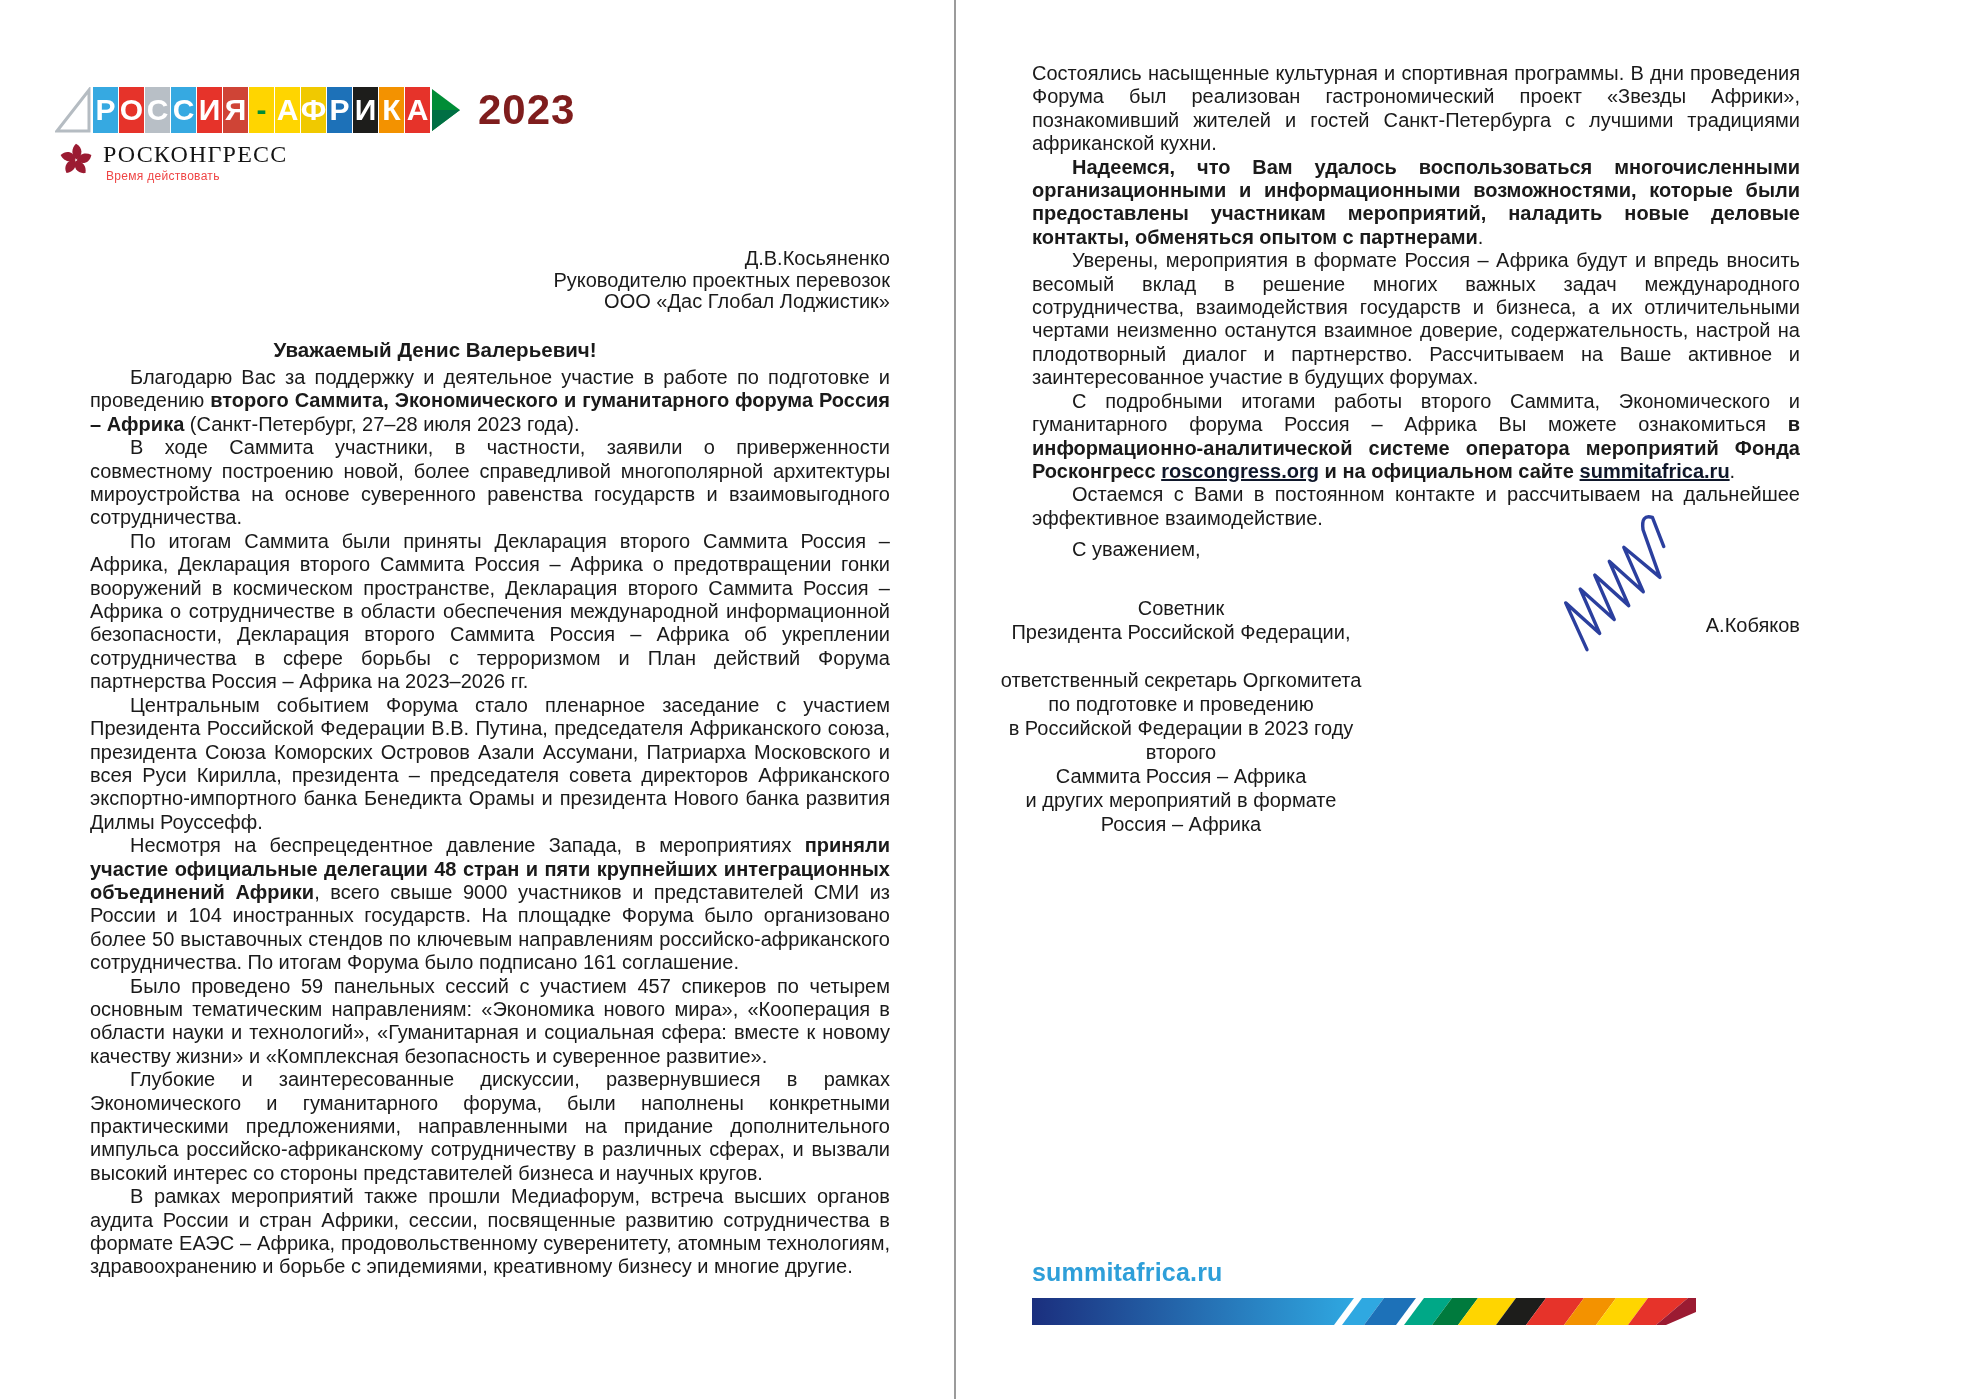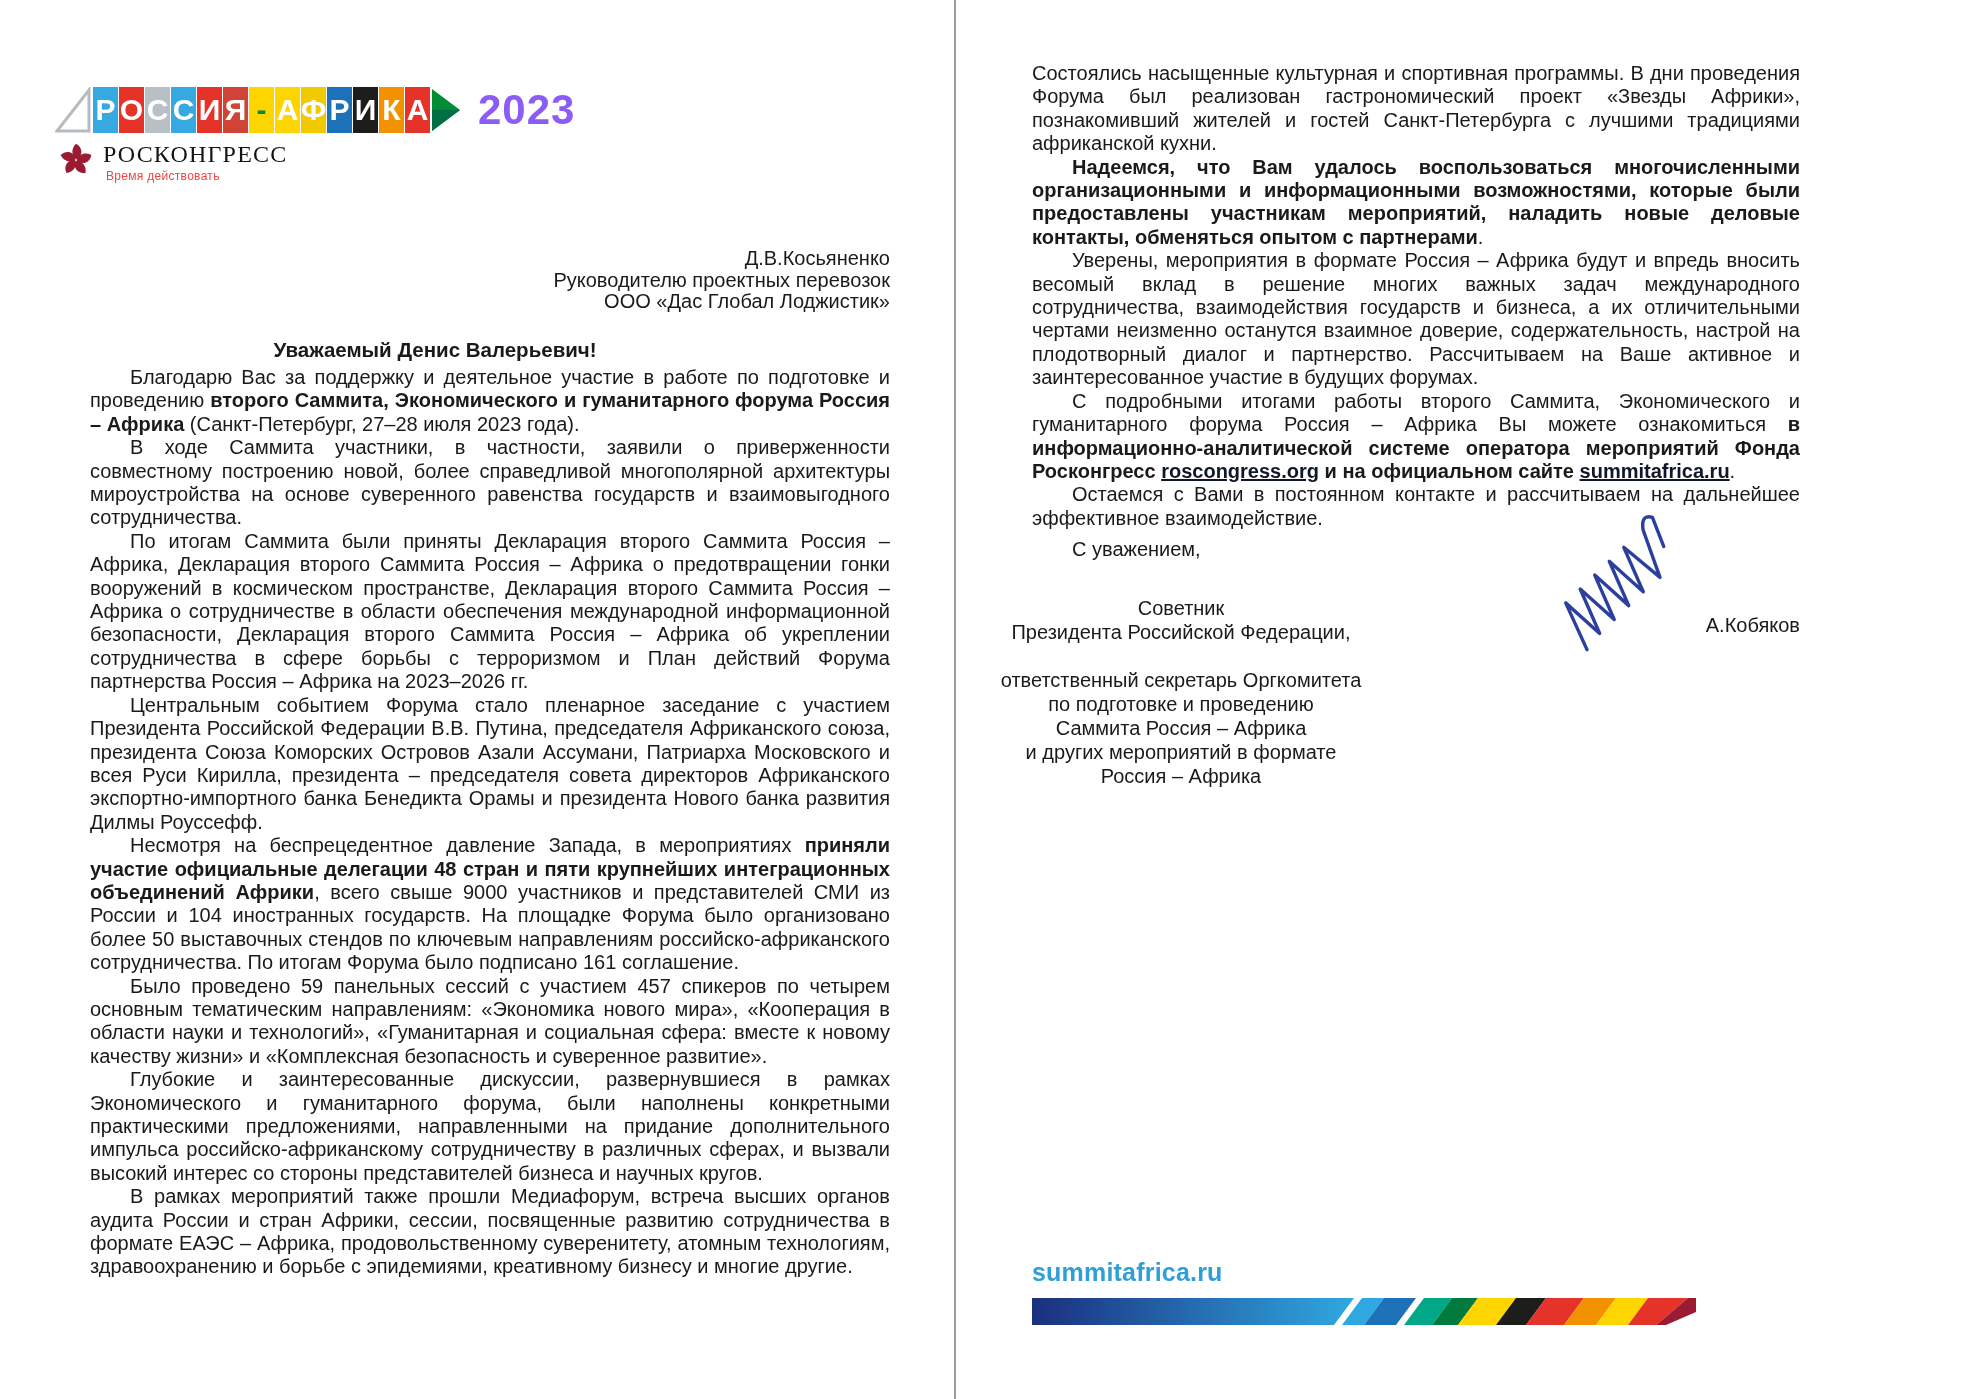--- a/index.html
+++ b/index.html
@@ -68,21 +68,21 @@
           <span class="tile" style="background: rgb(240, 201, 0); color: rgb(255, 255, 255);">Ф</span>
           <span class="tile" style="background: rgb(29, 113, 184); color: rgb(255, 255, 255);">Р</span>
           <span class="tile" style="background: rgb(29, 29, 27); color: rgb(255, 255, 255);">И</span>
           <span class="tile" style="background: rgb(243, 146, 0); color: rgb(255, 255, 255);">К</span>
           <span class="tile" style="background: rgb(230, 51, 42); color: rgb(255, 255, 255);">А</span>
         </div>
       <svg class="trail-tri" width="30" height="46" viewBox="0 0 30 46">
         <polygon points="0,2 28,23 0,44" fill="#008d36"></polygon>
         <polygon points="0,23 28,23 0,44" fill="#006f44"></polygon>
       </svg>
-      <div class="logo-year" style="color: #8b5cf6;">2023</div>
+      <div class="logo-year" style="color: #7f1d1d;">2023</div>
     </div>
 
     <div class="roscongress">
       <svg width="38" height="38" viewBox="0 0 40 40">
         <g fill="#9b1b32">
           <path d="M20 3 C27.5 7 27.5 15.5 20.8 19.5 C14.5 15 15 8 20 3 Z" transform="rotate(0 20 20)"></path>
           <path d="M20 3 C27.5 7 27.5 15.5 20.8 19.5 C14.5 15 15 8 20 3 Z" transform="rotate(72 20 20)"></path>
           <path d="M20 3 C27.5 7 27.5 15.5 20.8 19.5 C14.5 15 15 8 20 3 Z" transform="rotate(144 20 20)"></path>
           <path d="M20 3 C27.5 7 27.5 15.5 20.8 19.5 C14.5 15 15 8 20 3 Z" transform="rotate(216 20 20)"></path>
           <path d="M20 3 C27.5 7 27.5 15.5 20.8 19.5 C14.5 15 15 8 20 3 Z" transform="rotate(288 20 20)"></path>
@@ -127,20 +127,21 @@
       </div>
 
     <div class="regards">С уважением,</div>
 
     <div class="sig-block">
         <div>Советник</div>
         <div>Президента Российской Федерации,</div>
         <div>&nbsp;</div>
         <div>ответственный секретарь Оргкомитета</div>
         <div>по подготовке и проведению</div>
+        <div>в Российской Федерации в 2023 году второго</div>
         <div>Саммита Россия – Африка</div>
         <div>и других мероприятий в формате</div>
         <div>Россия – Африка</div>
       </div>
 
     <svg class="scribble" width="200" height="185" viewBox="0 0 200 185">
       <g transform="rotate(-38 100 92)">
         <path d="M22 122 L34 72 L42 117 L54 70 L62 115 L74 68 L82 113 L94 66 L102 111 L114 64 L124 110 L140 62 Q148 48 155 58 L146 88" stroke="#2b3f9e" stroke-width="3.4" fill="none" stroke-linecap="round" stroke-linejoin="round"></path>
       </g>
     </svg>

